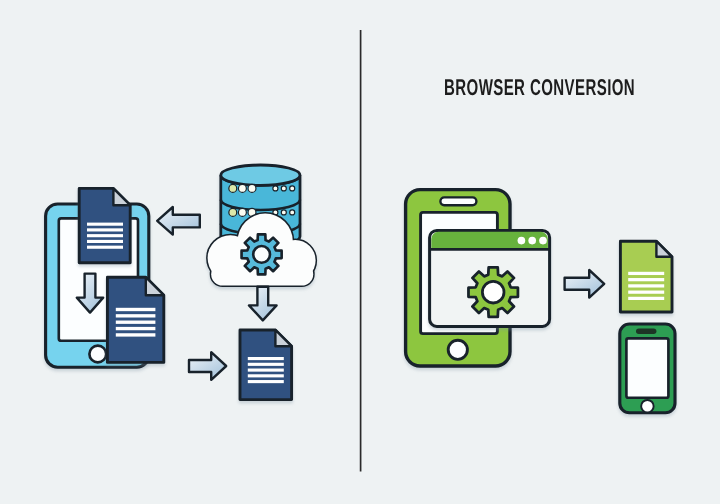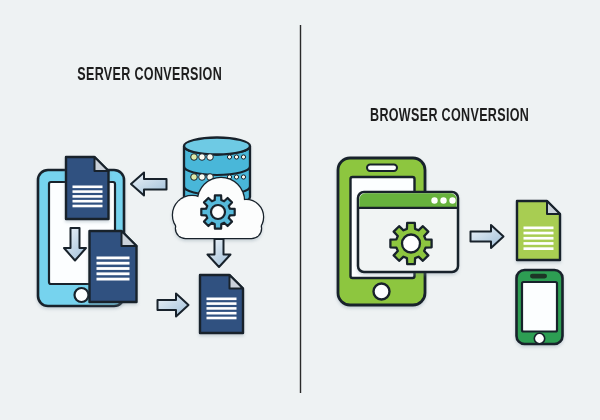--- a/index.html
+++ b/index.html
@@ -3,32 +3,29 @@
 <meta charset="utf-8">
 <style>
   html,body{margin:0;padding:0;}
   body{background:var(--background,#eef2f3);font-family:"Liberation Sans",sans-serif;}
   .stage{position:relative;width:600px;height:420px;overflow:hidden;background:var(--background,#eef2f3);}
   .panel-title{position:absolute;top:63px;width:300px;height:22px;text-align:center;
     font-weight:bold;font-size:19px;line-height:22px;letter-spacing:.5px;
     color:var(--title_text,#1d1d1d);}
   .panel-title>span{display:inline-block;transform:scaleX(.66);transform-origin:center;white-space:nowrap;}
   .t-left{left:0;}
-  .t-right{left:300px;margin-top:41px;}
+  .t-right{left:300px;}
   svg.canvas{position:absolute;left:0;top:0;}
   .sh{filter:drop-shadow(0 2px 1.5px rgba(125,145,160,.33));}
 </style>
 </head>
 <body>
 
 <div class="stage">
 
-  <div class="panel-title t-left">
-    <span>SERVER CONVERSION</span>
-  </div>
   <div class="panel-title t-right">
     <span>BROWSER CONVERSION</span>
   </div>
 
   <svg class="canvas" width="600" height="420" viewBox="0 0 600 420">
     <defs>
       <linearGradient id="arrowGrad" x1="0" y1="0" x2="0.8" y2="1">
         <stop offset="0" style="stop-color:var(--arrow_light)"></stop>
         <stop offset="1" style="stop-color:var(--arrow_dark)"></stop>
       </linearGradient>

